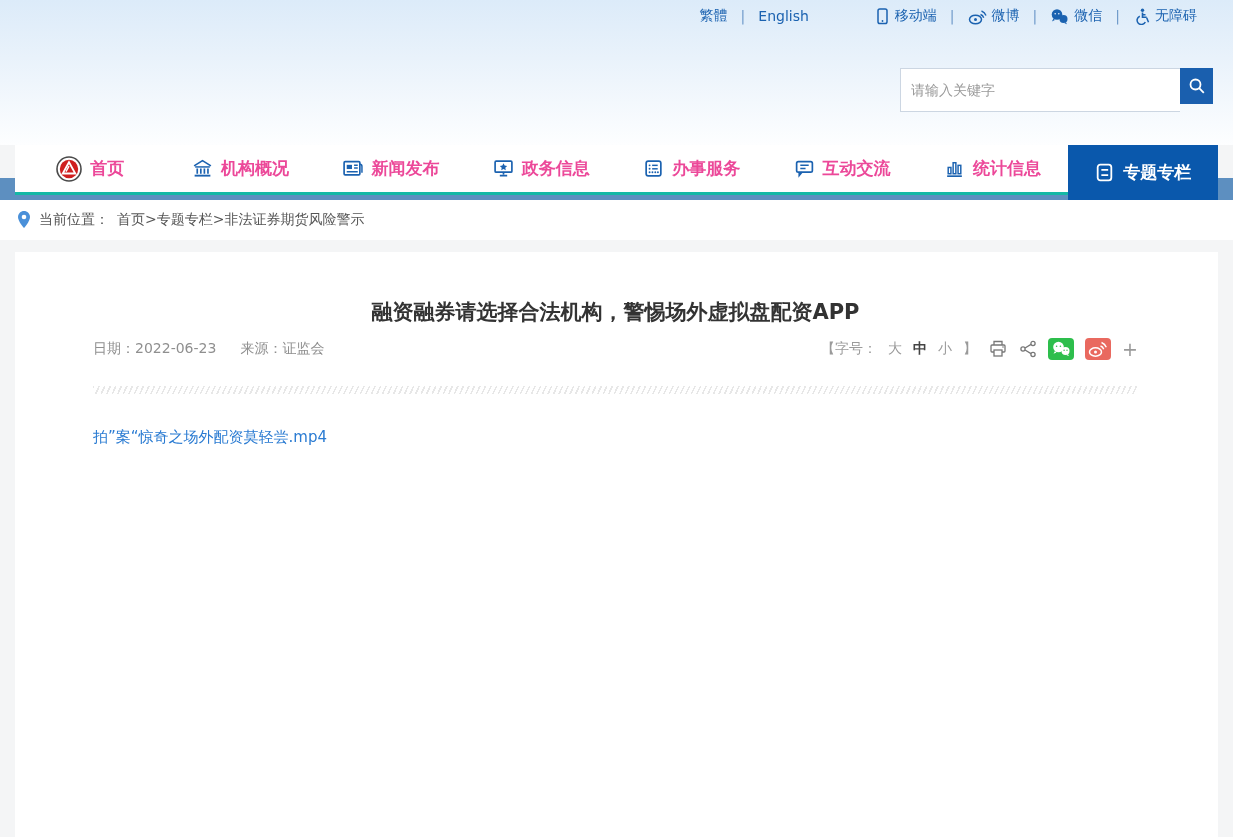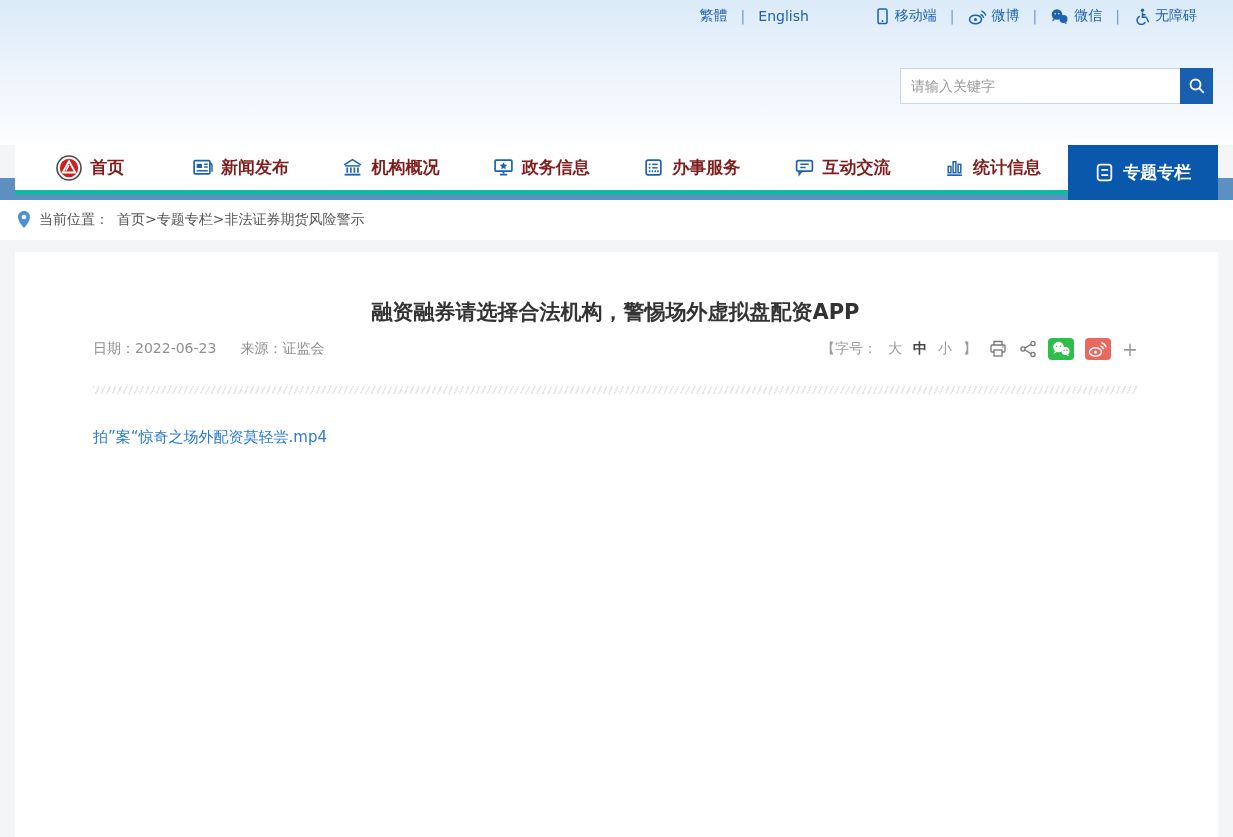--- a/index.html
+++ b/index.html
@@ -23,40 +23,40 @@
   .topbar a { color:#1b62b0; text-decoration:none; cursor:pointer; display:flex; align-items:center; gap:5px; }
   .topbar .sep { color:#6f9aca; }
   .topbar .group-gap { width:40px; }
   .logo-row { position:absolute; top:33px; left:15px; display:flex; align-items:center; }
   .emblem { width:80px; height:82px; }
   .brand { margin-left:16px; }
   .brand-cn { font-size:32px; font-weight:600; color:#2b2b2b; letter-spacing:1px; }
   .brand-en { font-size:13px; color:#333; letter-spacing:2.6px; margin-top:9px; font-weight:500; }
   .searchbox { position:absolute; top:68px; right:20px; display:flex; }
   .searchbox input {
-    width:280px; height:36px; border:1px solid #ccd6e2; border-right:none;
+    width:280px; height:44px; border:1px solid #ccd6e2; border-right:none;
     padding:0 10px; font-size:14px; color:#333; background:#fff; outline:none;
     font-family:"DejaVu Sans","Liberation Sans",sans-serif;
   }
   .searchbox input::placeholder { color:#999; }
   .search-btn {
     width:33px; height:36px; background:#1a5fae; border:none; cursor:pointer;
     display:flex; align-items:center; justify-content:center; padding:0;
   }
   
   .band { position:absolute; top:178px; left:0; width:1233px; height:22px; background:#5d8fc0; }
   .nav {
     position:absolute; top:145px; left:15px; width:1203px; height:55px;
     display:flex; align-items:flex-start;
   }
   .nav-item {
     flex:1; height:50px; background:#fff;
     display:flex; align-items:center; justify-content:center; gap:8px;
-    font-size:17px; font-weight:600; color:#7f1d1d; cursor:pointer;
-    border-bottom:5px solid #14b8a6;
+    font-size:17px; font-weight:600; color:#ec4899; cursor:pointer;
+    border-bottom:3px solid #14b8a6;
   }
   .nav-item .nicon { display:flex; color:#1b62b0; }
   .nav-item.active { background:#0a58ac; color:#fff; height:55px; border-bottom:none;gap:8px; }
   .nav-item.active .nicon { color:#fff; }
   
   .breadcrumb {
     position:absolute; top:200px; left:0; width:1233px; height:40px; background:#fff;
     display:flex; align-items:center; padding-left:16px; font-size:14px; color:#555;
   }
   .breadcrumb .pin { margin-right:7px; display:flex; }
@@ -164,38 +164,38 @@
           <circle cx="13" cy="13" r="9.2" fill="#cf1f1f"></circle>
           <path d="M13 6.2 L19.3 17.5 H6.7 Z" fill="none" stroke="#fff" stroke-width="1.8"></path>
           <path d="M13 10.2 L10 15.6" stroke="#fff" stroke-width="1.4"></path>
         </svg>
     </span>
     <span>首页</span>
   </div>
   <div class="nav-item">
     <span class="nicon">
       <svg width="21" height="21" viewBox="0 0 20 20">
+          <path d="M2 7.5 L10 2.5 L18 7.5" fill="none" stroke="currentColor" stroke-width="1.6"></path>
+          <path d="M3 8.5 H17" stroke="currentColor" stroke-width="1.4"></path>
+          <path d="M5 10 v5 M8.4 10 v5 M11.8 10 v5 M15.2 10 v5" stroke="currentColor" stroke-width="1.6"></path>
+          <path d="M2.5 16.8 H17.5" stroke="currentColor" stroke-width="1.8"></path>
+        </svg>
+    </span>
+    <span>机构概况</span>
+  </div>
+  <div class="nav-item">
+    <span class="nicon">
+      <svg width="21" height="21" viewBox="0 0 20 20">
           <rect x="2" y="3.5" width="15" height="12.5" rx="1" fill="none" stroke="currentColor" stroke-width="1.6"></rect>
           <rect x="4.5" y="6.5" width="5" height="4" fill="currentColor"></rect>
           <path d="M11.5 7 H15 M11.5 9.5 H15 M4.5 13 H15" stroke="currentColor" stroke-width="1.4"></path>
           <path d="M17 6 q2 0 2 2 v6" fill="none" stroke="currentColor" stroke-width="1.4"></path>
         </svg>
     </span>
     <span>新闻发布</span>
-  </div>
-  <div class="nav-item">
-    <span class="nicon">
-      <svg width="21" height="21" viewBox="0 0 20 20">
-          <path d="M2 7.5 L10 2.5 L18 7.5" fill="none" stroke="currentColor" stroke-width="1.6"></path>
-          <path d="M3 8.5 H17" stroke="currentColor" stroke-width="1.4"></path>
-          <path d="M5 10 v5 M8.4 10 v5 M11.8 10 v5 M15.2 10 v5" stroke="currentColor" stroke-width="1.6"></path>
-          <path d="M2.5 16.8 H17.5" stroke="currentColor" stroke-width="1.8"></path>
-        </svg>
-    </span>
-    <span>机构概况</span>
   </div>
   <div class="nav-item">
     <span class="nicon">
       <svg width="21" height="21" viewBox="0 0 20 20">
           <rect x="2" y="3" width="16" height="10.5" rx="1" fill="none" stroke="currentColor" stroke-width="1.6"></rect>
           <path d="M10 5 l1.1 2.2 2.4.3-1.8 1.7.5 2.4-2.2-1.2-2.2 1.2.5-2.4L6.5 7.5l2.4-.3z" fill="currentColor"></path>
           <path d="M10 13.5 v2.2 M6.5 16.7 h7" stroke="currentColor" stroke-width="1.6"></path>
         </svg>
     </span>
     <span>政务信息</span>

